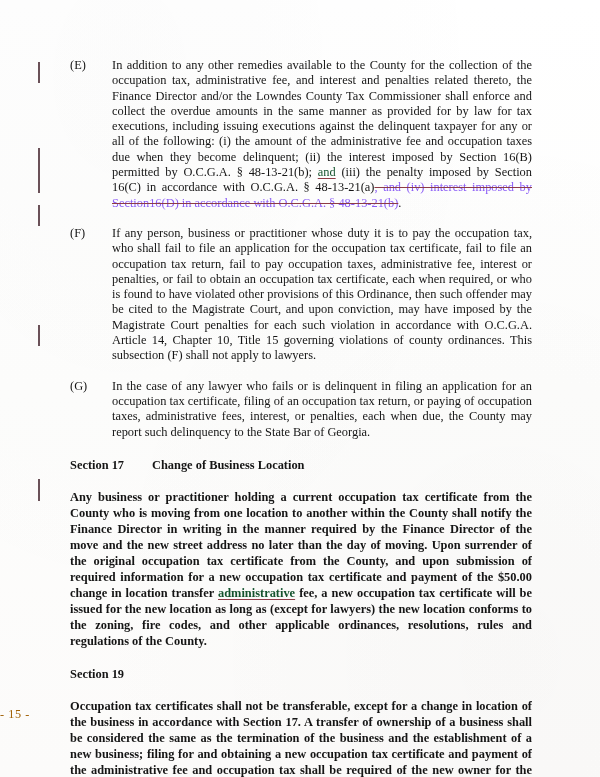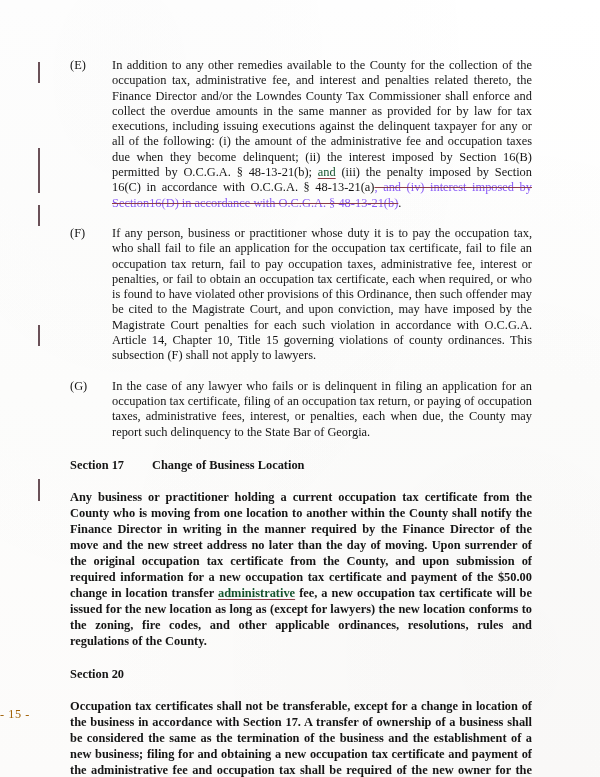--- a/index.html
+++ b/index.html
@@ -151,21 +151,21 @@
       <div class="clause-body">In the case of any lawyer who fails or is delinquent in filing an application for an occupation tax certificate, filing of an occupation tax return, or paying of occupation taxes, administrative fees, interest, or penalties, each when due, the County may report such delinquency to the State Bar of Georgia.</div>
     </div>
 
     <div class="section-head">
       <span class="sh-num">Section 17</span>
       <span class="sh-title">Change of Business Location</span>
     </div>
     <div class="body-para"><span>Any business or practitioner holding a current occupation tax certificate from the County who is moving from one location to another within the County shall notify the Finance Director in writing in the manner required by the Finance Director of the move and the new street address no later than the day of moving.  Upon surrender of the original occupation tax certificate from the County, and upon submission of required information for a new occupation tax certificate and payment of the $50.00 change in location transfer </span><span class="ins">administrative</span><span> fee, a new occupation tax certificate will be issued for the new location as long as (except for lawyers) the new location conforms to the zoning, fire codes, and other applicable ordinances, resolutions, rules and regulations of the County.</span></div>
 
     <div class="section-head">
-      <span class="sh-num">Section 20</span>
+      <span class="sh-num">Section 19</span>
     </div>
     <div class="body-para">Occupation tax certificates shall not be transferable, except for a change in location of the business in accordance with Section 17.  A transfer of ownership of a business shall be considered the same as the termination of the business and the establishment of a new business; filing for and obtaining a new occupation tax certificate and payment of the administrative fee and occupation tax shall be required of the new owner for the business.</div>
 
     <div class="section-head">
       <span class="sh-num">Section 19</span>
       <span class="sh-title">Required Documentation</span>
     </div>
 
   </div>
 

